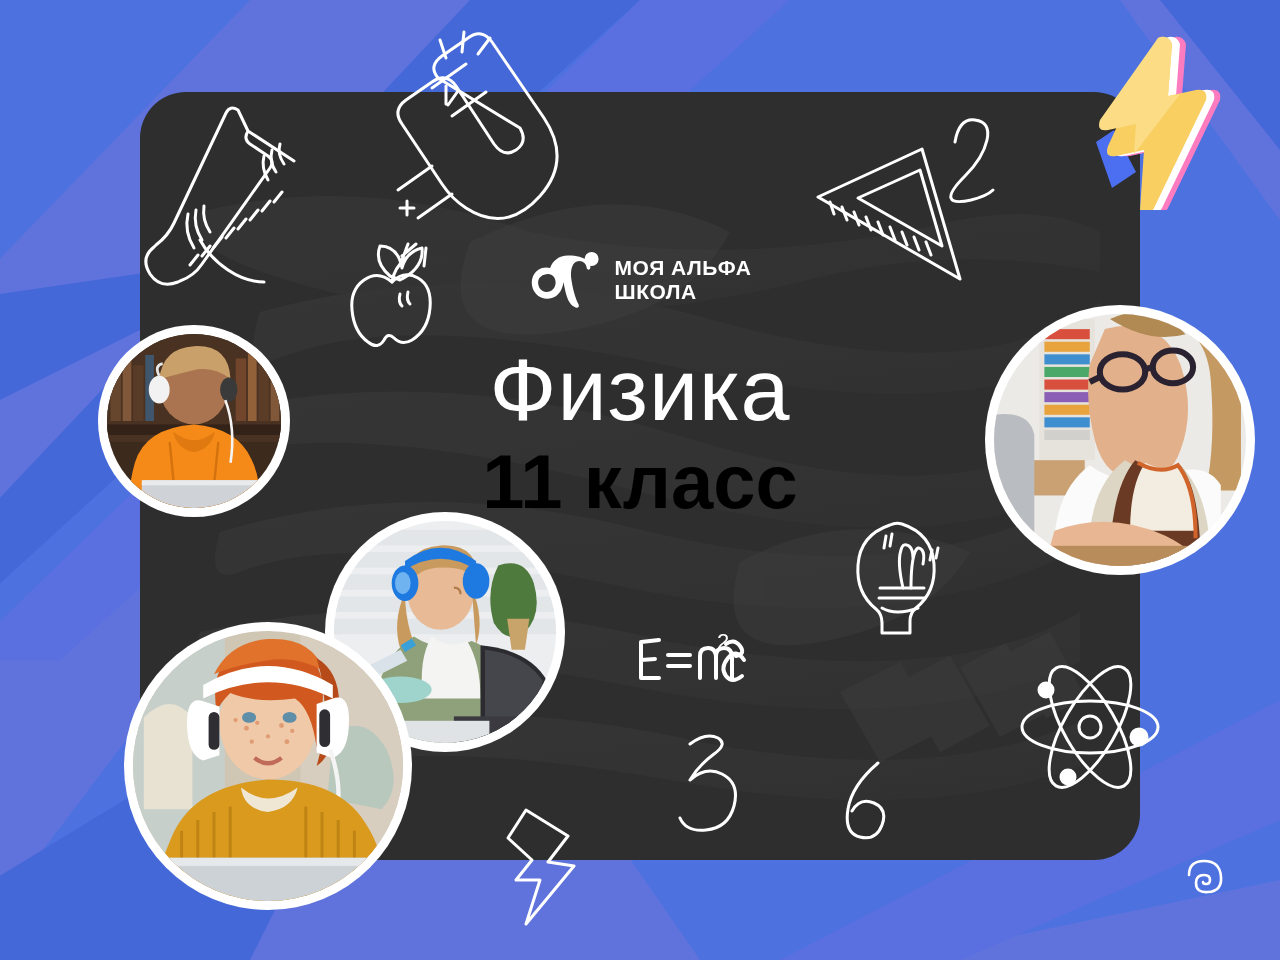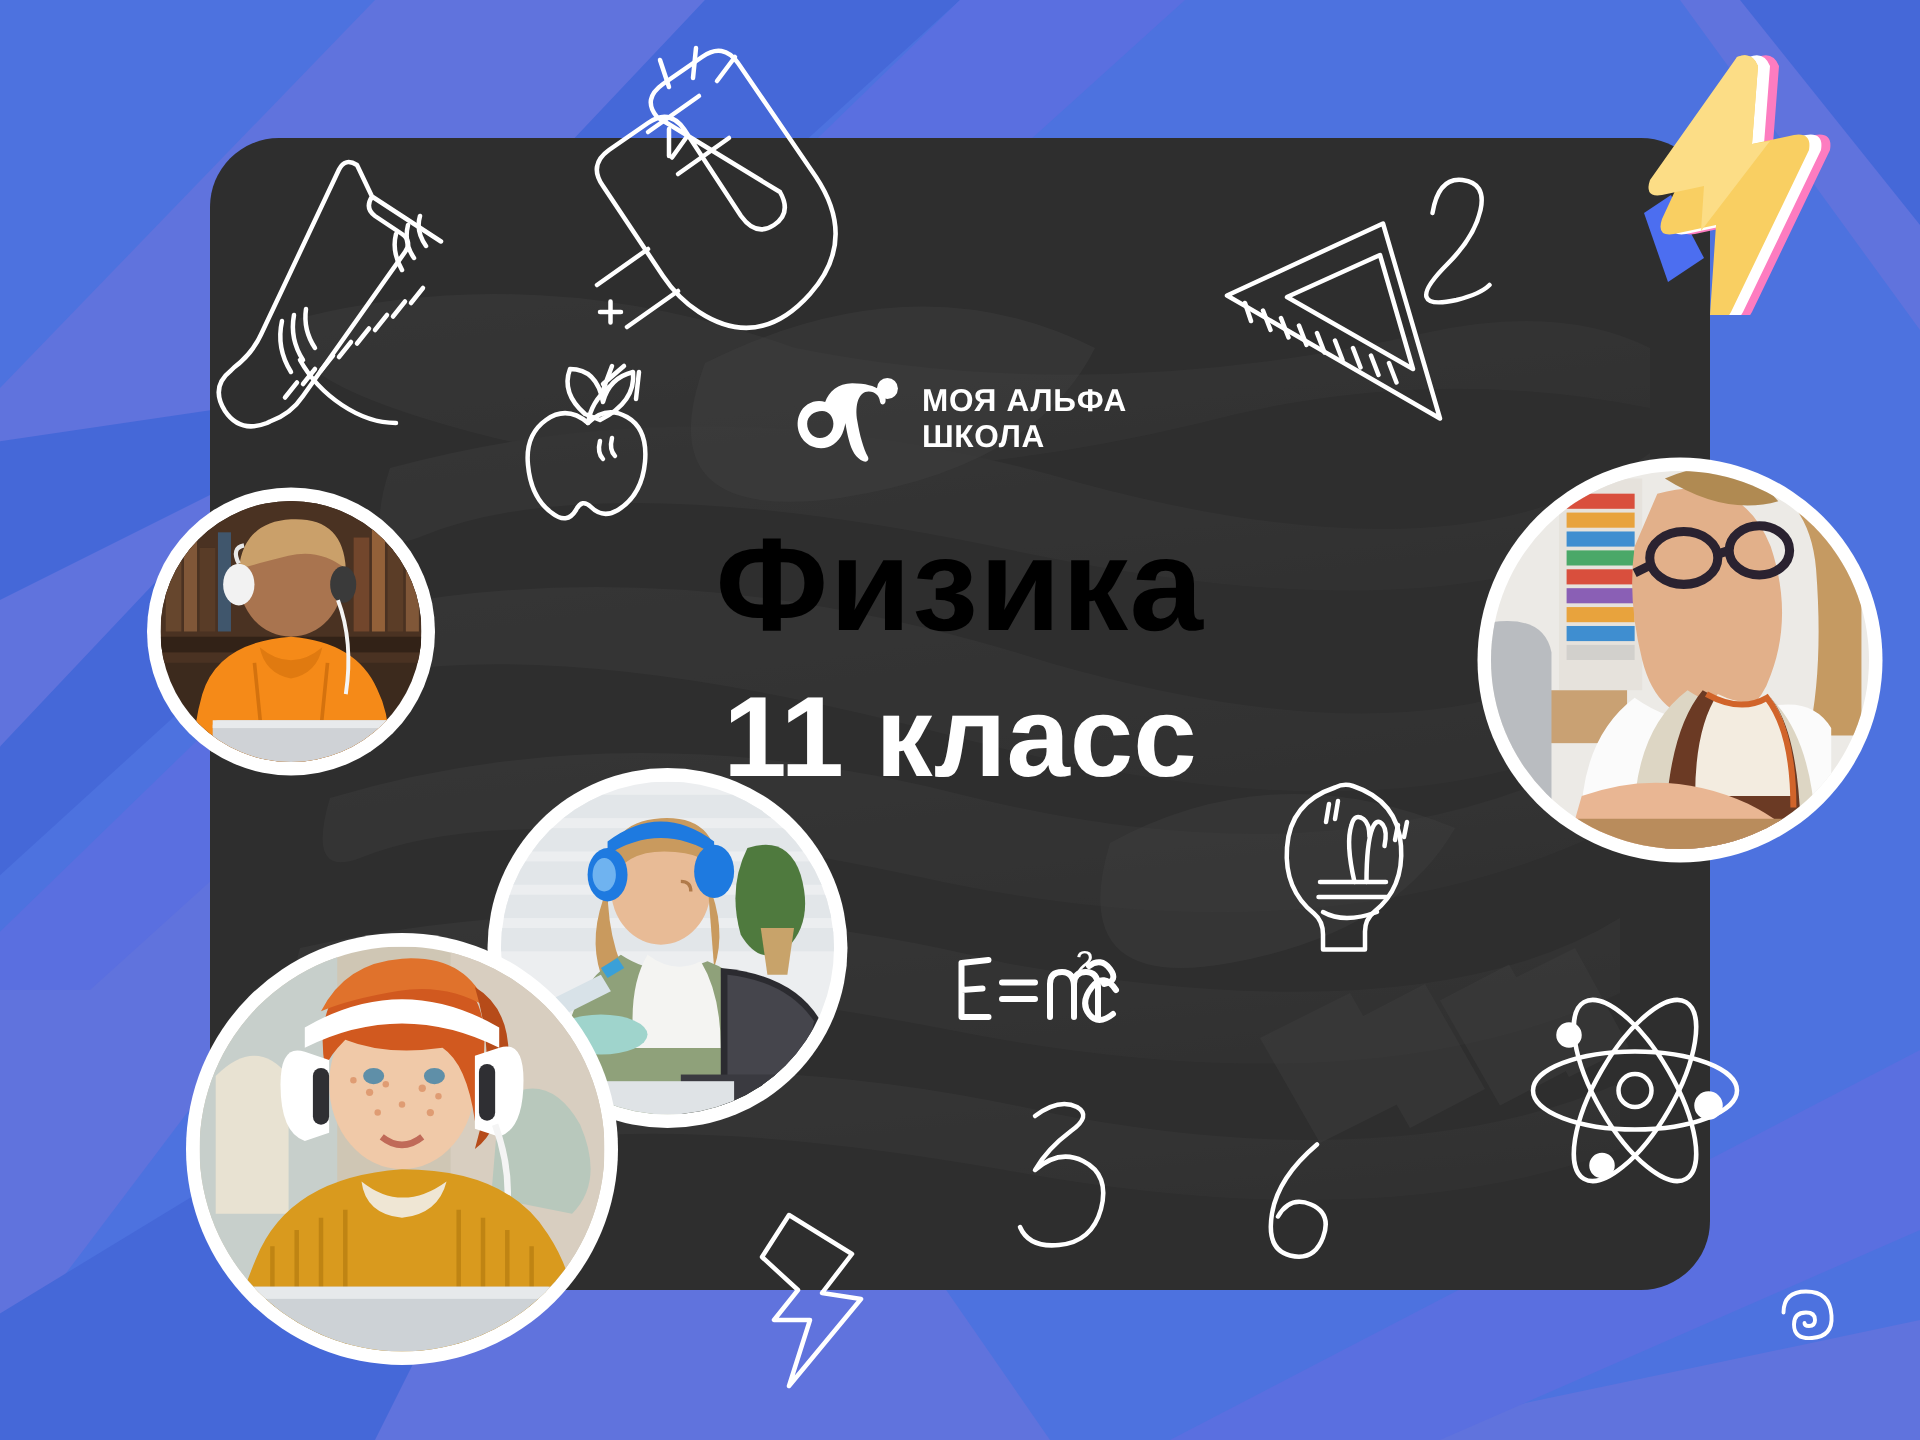--- a/index.html
+++ b/index.html
@@ -86,29 +86,29 @@
 
   #title-block {
     position: absolute;
     left: 50%;
     top: 346px;
     transform: translateX(-50%);
     text-align: center;
     width: 900px;
   }
   #subject {
-    color: #000000;
+    color: #ffffff;
     font-size: 88px;
-    font-weight: 700;
+    font-weight: 400;
     line-height: 1.0;
     letter-spacing: 1px;
   }
   #grade {
-    margin-top: 18px;
-    color: #ffffff;
+    margin-top: 8px;
+    color: #000000;
     font-size: 76px;
     font-weight: 700;
     line-height: 1.05;
     letter-spacing: 0px;
   }
 
   
   .bubble {
     position: absolute;
     border-radius: 50%;

